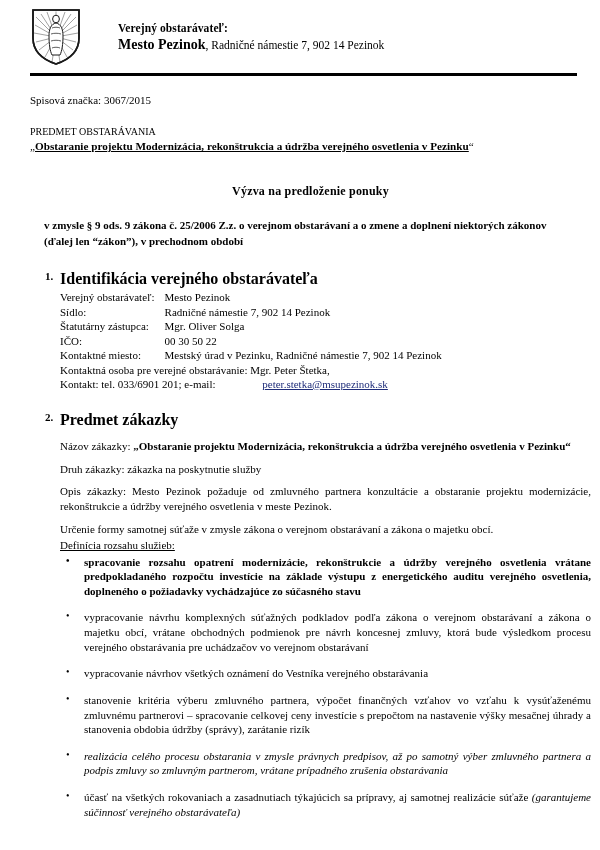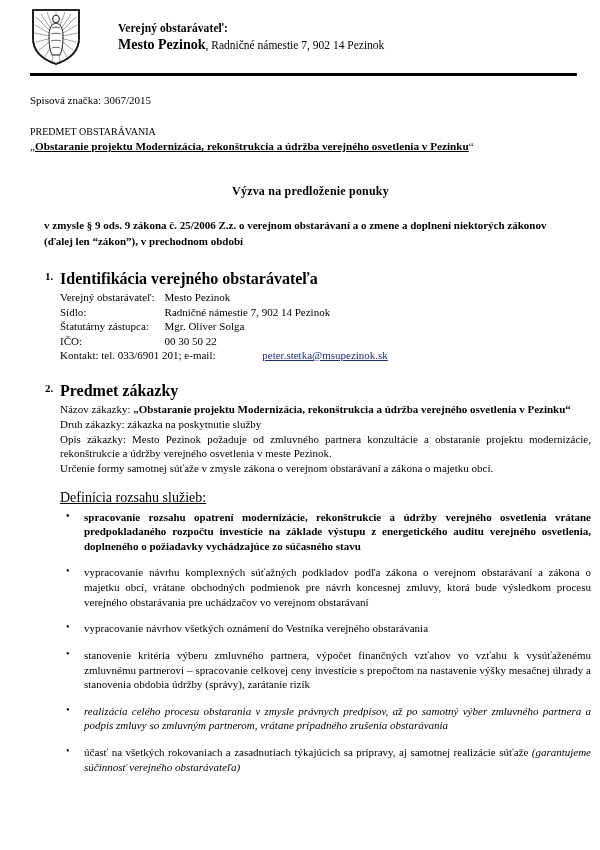--- a/index.html
+++ b/index.html
@@ -142,27 +142,27 @@
   a.mail {
     color: #1f2d7a;
     text-decoration: underline;
     margin-left: 44px;
   }
 
   .just {
     text-align: justify;
     font-size: 11px;
     line-height: 1.33;
-    margin-top: 0;
+    margin-top: 8px;
   }
   .just b { font-weight: bold; }
 
   .defhead {
-    margin-top: 14px;
-    font-size: 14px;
+    margin-top: 2px;
+    font-size: 11px;
     text-decoration: underline;
     display: inline-block;
   }
 
   ul.bullets {
     list-style: none;
     margin: 2px 0 0 0;
     padding: 0;
   }
   ul.bullets > li {
@@ -262,23 +262,28 @@
             <td>Radničné námestie 7, 902 14 Pezinok</td>
           </tr>
           <tr>
             <td class="k">Štatutárny zástupca:</td>
             <td>Mgr. Oliver Solga</td>
           </tr>
           <tr>
             <td class="k">IČO:</td>
             <td>00 30 50 22</td>
           </tr>
+          <tr>
+            <td class="k">Kontaktné miesto:</td>
+            <td class="wide">Mestský úrad v Pezinku, Radničné námestie 7, 902 14 Pezinok</td>
+          </tr>
         </tbody>
       </table>
 
+      <div>Kontaktná osoba pre verejné obstarávanie: Mgr. Peter Štetka,</div>
       <div><span>Kontakt: tel. 033/6901 201; e-mail: </span><a class="mail" href="#">peter.stetka@msupezinok.sk</a></div>
     </div>
 
     <div class="section">
       <span class="sec-num">2.</span>
       <div class="sec-title">Predmet zákazky</div>
 
       <div class="just"><span>Názov zákazky: </span><b>„Obstaranie projektu Modernizácia, rekonštrukcia a údržba verejného osvetlenia v Pezinku“</b></div>
 
       <div class="just">Druh zákazky: zákazka na poskytnutie služby</div>

